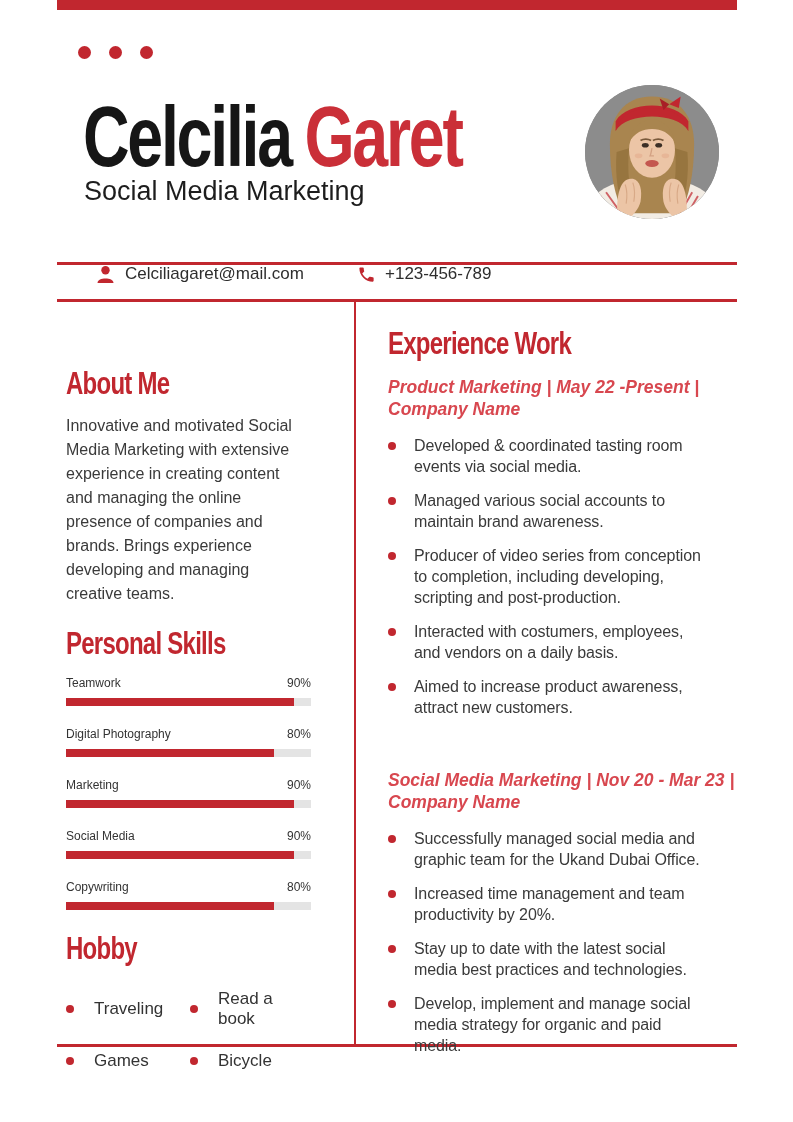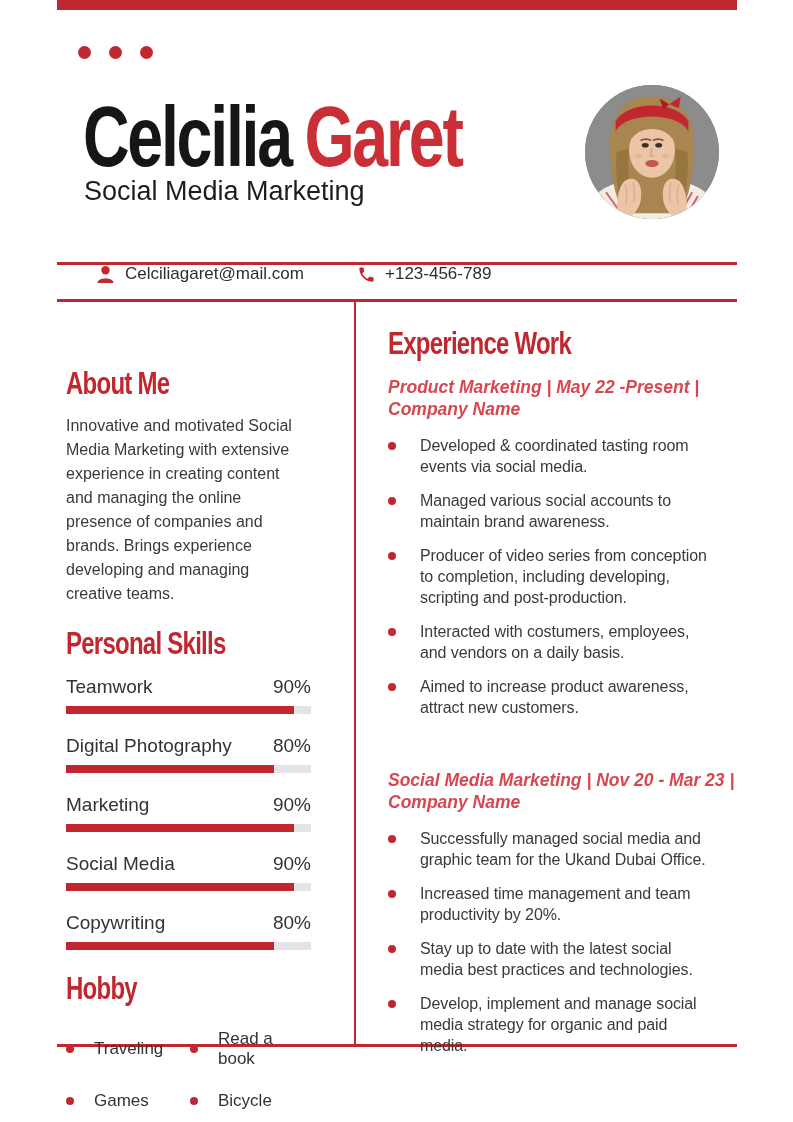--- a/index.html
+++ b/index.html
@@ -28,33 +28,33 @@
   .bottom-line{position:absolute;left:57px;top:1044px;width:680px;height:3px;background:var(--accent);}
   .col-left{position:absolute;left:66px;top:318px;width:245px;margin-top:40px;}
   .col-right{position:absolute;left:388px;top:318px;width:350px;}
   .h2{font-size:32px;line-height:34px;font-weight:800;color:var(--accent);letter-spacing:-1px;
       transform:scaleX(0.75);transform-origin:left top;white-space:nowrap;margin:0;}
   .about-h{margin-top:8px;}
   .about-text{margin-top:14px;font-size:16px;line-height:24px;color:var(--ink);width:260px;}
   .skills-h{margin-top:20px;}
   .skills-list{margin-top:16px;}
   .skill{margin-bottom:21px;}
-  .skill-head{display:flex;justify-content:space-between;align-items:baseline;font-size:19px;color:#333;}
+  .skill-head{display:flex;justify-content:space-between;align-items:baseline;font-size:12px;color:#333;}
   .skill-pct{color:#333;}
   .track{margin-top:8px;height:8px;background:var(--track);}
   .fill{height:8px;background:var(--accent);}
   .hobby-h{margin-top:15px;}
   .hobby-grid{margin-top:24px;display:grid;grid-template-columns:124px 1fr;row-gap:22px;}
   .hobby-item{display:flex;align-items:center;gap:20px;font-size:17px;color:#333;}
   .dot{width:8px;height:8px;border-radius:50%;background:var(--accent);flex:0 0 auto;}
   .exp-h{margin-top:8px;}
   .job{margin-top:4px;}
   .job-heading{margin-top:16px;font-size:17.5px;line-height:22px;font-style:italic;font-weight:600;color:var(--job-red);}
   .bullets{margin-top:15px;}
-  .bullet{display:flex;gap:24px;margin-bottom:13px;}
+  .bullet{display:flex;gap:18px;margin-bottom:13px;}
   .bullet .dot{margin-top:7px;}
   .btxt{font-size:16px;line-height:21px;letter-spacing:-0.1px;color:var(--ink);width:330px;}
   .job2-space{height:22px;}
   .pre{white-space:pre-line;}
 </style>
 </head>
 <body>
 
 <div class="page">
 

